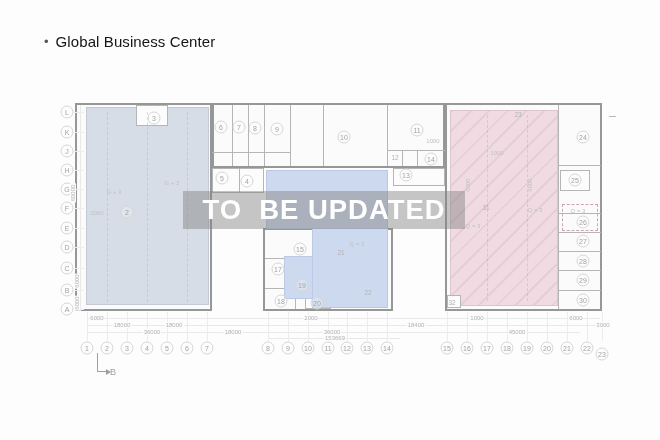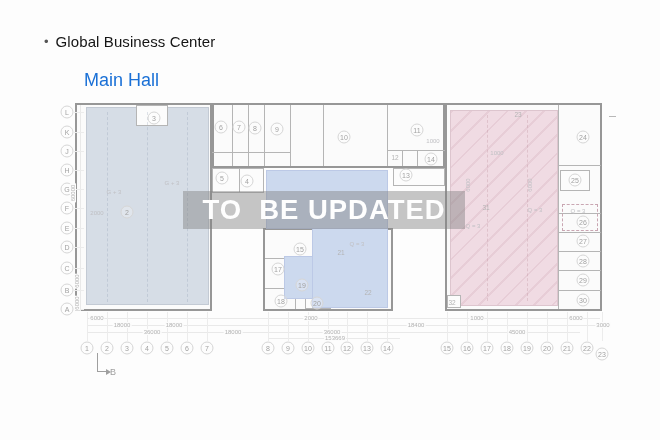--- a/index.html
+++ b/index.html
@@ -53,21 +53,20 @@
 </style>
 </head>
 <body>
 
 <div id="canvas">
 
   <div id="header-row">
     <span id="bullet">•</span>
     <span id="page-title">Global Business Center</span>
   </div>
-  <div id="subtitle">Main Hall</div>
 
   <div>
 
     <div class="bld" style="left:75px;top:103px;width:137px;height:208px;"></div>
     <div class="fill hall-fill" style="left:86px;top:107px;width:123px;height:198px;"></div>
     <div class="room" style="left:136px;top:105px;width:32px;height:21px;"></div>
     <div class="gridline-v" style="left:107px;top:112px;height:190px;"></div>
     <div class="gridline-v" style="left:147px;top:112px;height:190px;"></div>
     <div class="gridline-v" style="left:187px;top:112px;height:190px;"></div>
 

